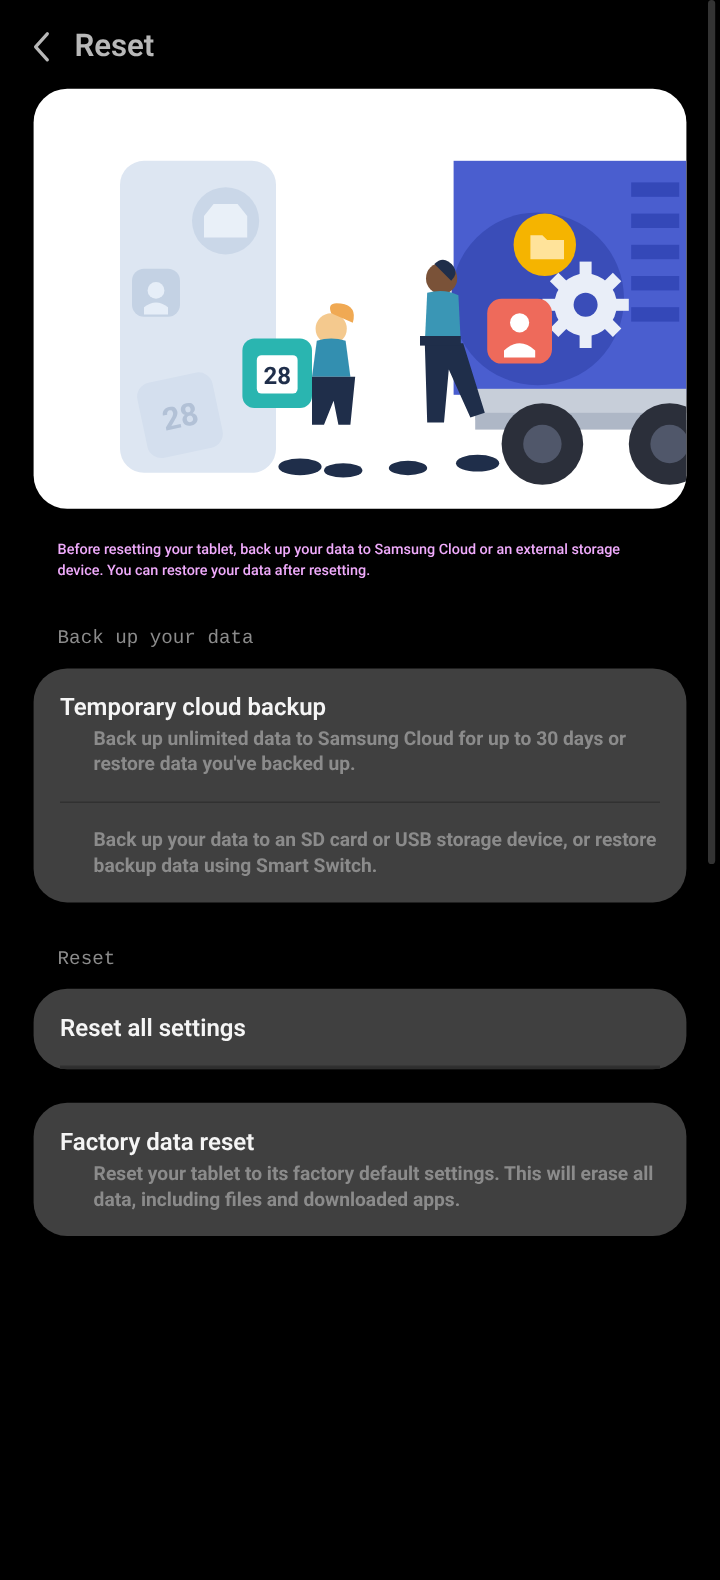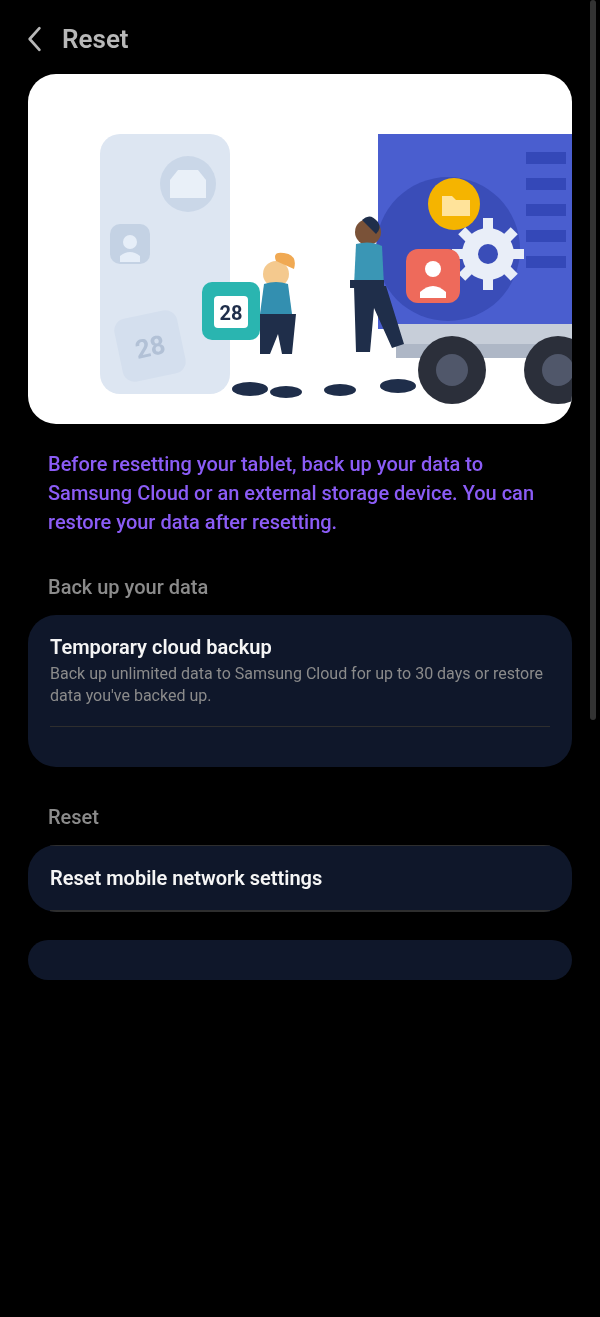--- a/index.html
+++ b/index.html
@@ -35,51 +35,53 @@
     margin: 0 28px;
     background: #ffffff;
     border-radius: 28px;
     height: 350px;
     position: relative;
     overflow: hidden;
   }
   .illus-svg { width: 100%; height: 100%; }
   .intro-text {
     padding: 26px 48px 0 48px;
-    font-size: 20px;
+    font-size: 12px;
     line-height: 1.45;
-    color: #8b5cf6;
+    color: #f0abfc;
     font-weight: 500;
   }
   .section-label {
     padding: 38px 36px 10px 48px;
-    font-size: 20px;
+    font-size: 16px;
     color: #8b8b8b;
     font-weight: 500;
+    font-family: Liberation Mono, monospace;
   }
   .card {
     margin: 6px 28px 0 28px;
-    background: #0f172a;
+    background: #404040;
     border-radius: 28px;
     overflow: hidden;
   }
   .list-item {
     padding: 20px 22px;
   }
   .item-title {
     font-size: 20px;
     font-weight: 600;
     color: #f5f5f5;
     margin-bottom: 4px;
   }
   .item-sub {
     font-size: 16px;
     line-height: 1.35;
     color: #8b8b8b;
-    font-weight: 400;
+    font-weight: 700;
+    margin-left: 28px;
   }
   .simple-title {
     font-size: 20px;
     font-weight: 600;
     color: #f5f5f5;
   }
   .divider {
     height: 1px;
     background: #2e2e2e;
     margin: 0 22px;
@@ -188,36 +190,39 @@
 
 <div class="section-label">Back up your data</div>
 
 <div class="card">
   <div class="list-item">
     <div class="item-title">Temporary cloud backup</div>
     <div class="item-sub">Back up unlimited data to Samsung Cloud for up to 30 days or restore data you've backed up.</div>
   </div>
   <div class="divider"></div>
   <div class="list-item">
+    <div class="item-sub">Back up your data to an SD card or USB storage device, or restore backup data using Smart Switch.</div>
   </div>
 </div>
 
 <div class="section-label">Reset</div>
 
 <div class="card">
-  <div class="divider"></div>
-  <div class="list-item">
-    <div class="simple-title">Reset mobile network settings</div>
-  </div>
+  <div class="list-item">
+    <div class="simple-title">Reset all settings</div>
+  </div>
+  <div class="divider"></div>
   <div class="divider"></div>
   <div class="divider"></div>
 </div>
 
 <div style="height:22px"></div>
 
 <div class="card">
   <div class="list-item">
+    <div class="item-title">Factory data reset</div>
+    <div class="item-sub">Reset your tablet to its factory default settings. This will erase all data, including files and downloaded apps.</div>
   </div>
 </div>
 
 <div class="scrollbar">
   <div class="scroll-thumb"></div>
 </div>
 
 </body></html>

